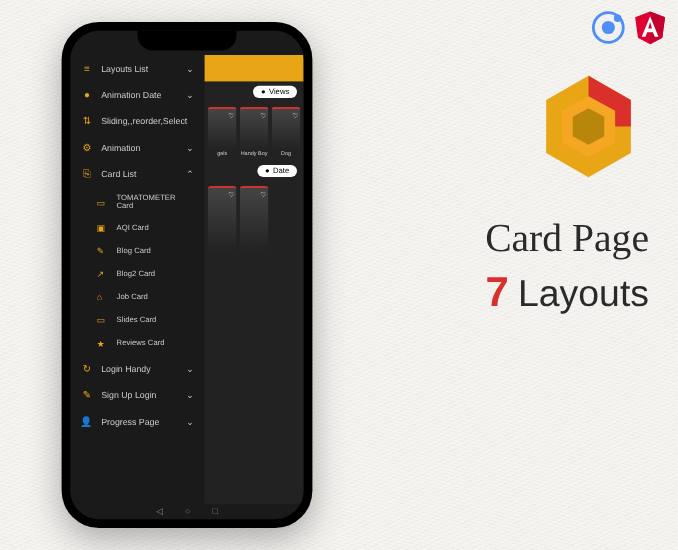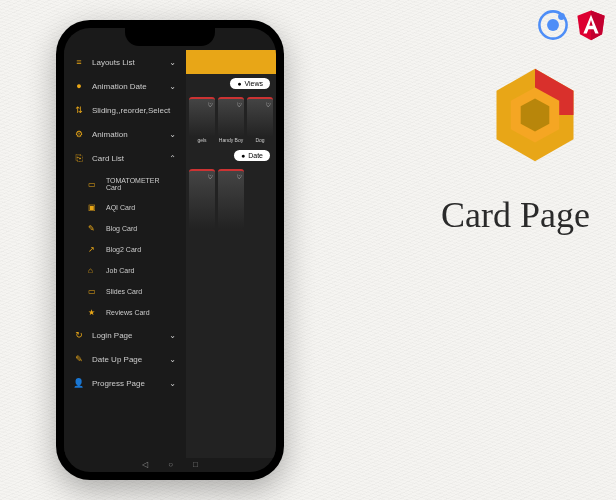--- a/index.html
+++ b/index.html
@@ -105,26 +105,26 @@
             <span class="icon">▭</span>
             <span class="label">Slides Card</span>
           </div>
         <div class="sub-item">
             <span class="icon">★</span>
             <span class="label">Reviews Card</span>
           </div>
 
         <div class="menu-item">
             <span class="icon">↻</span>
-            <span class="label">Login Page</span>
+            <span class="label">Login Handy</span>
             <span class="chev">⌄</span>
           </div>
         <div class="menu-item">
             <span class="icon">✎</span>
-            <span class="label">Date Up Page</span>
+            <span class="label">Sign Up Login</span>
             <span class="chev">⌄</span>
           </div>
         <div class="menu-item">
             <span class="icon">👤</span>
             <span class="label">Progress Page</span>
             <span class="chev">⌄</span>
           </div>
       </div>
       <div class="main-area">
         <div class="main-header"></div>
@@ -163,13 +163,14 @@
 </div>
 
 <div class="right-side">
   <svg class="hex-logo" width="110" height="110" viewBox="0 0 100 100">
     <path d="M50 8 L85 28 L85 72 L50 92 L15 72 L15 28 Z" fill="#e8a617"></path>
     <path d="M50 8 L85 28 L85 50 L50 50 Z" fill="#d9302c"></path>
     <path d="M50 25 L72 37 L72 63 L50 75 L28 63 L28 37 Z" fill="#f5a623"></path>
     <path d="M50 35 L63 42 L63 58 L50 65 L37 58 L37 42 Z" fill="#b8860b"></path>
   </svg>
   <div class="title-line1">Card Page</div>
+  <div class="title-line2"><span class="num">7</span> <span>Layouts</span></div>
 </div>
 
 </body></html>

